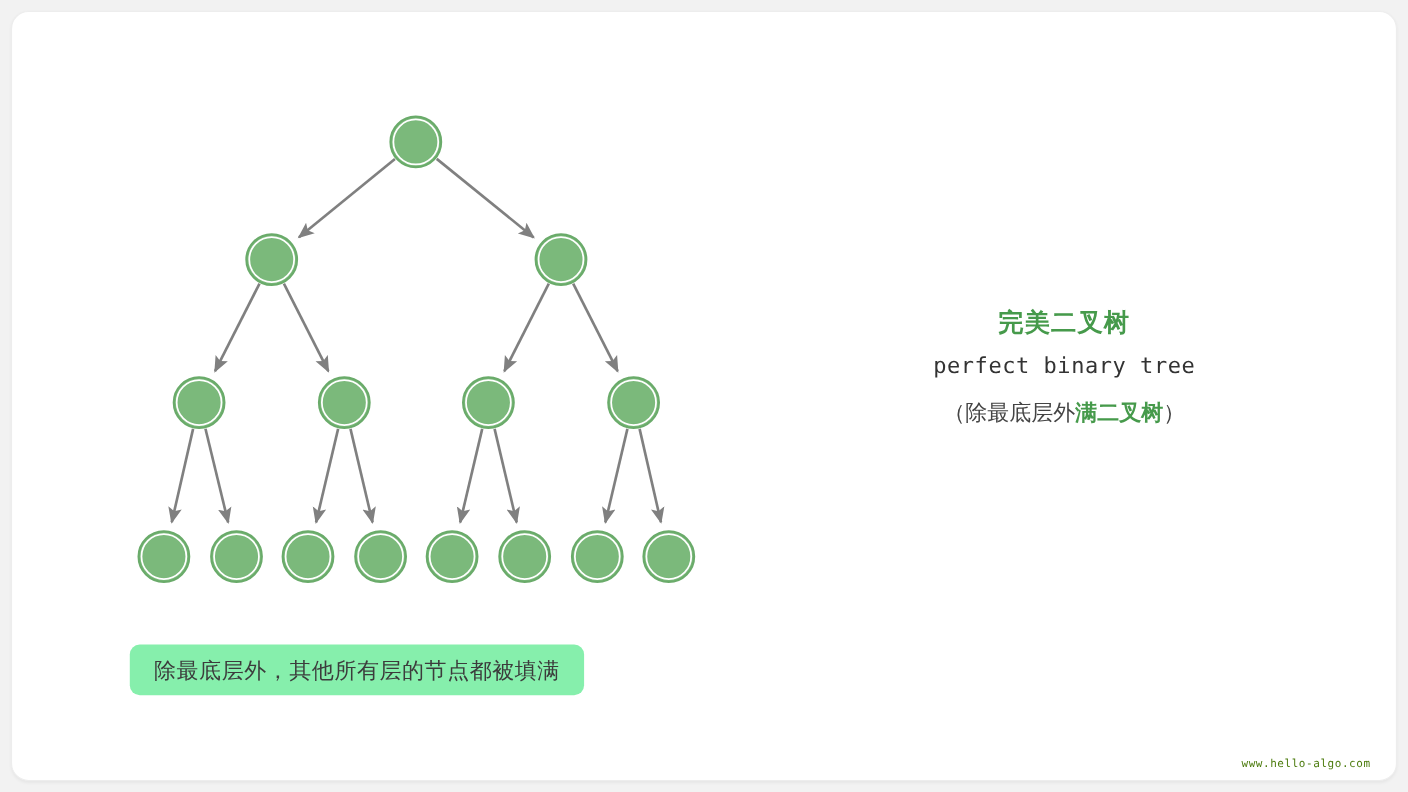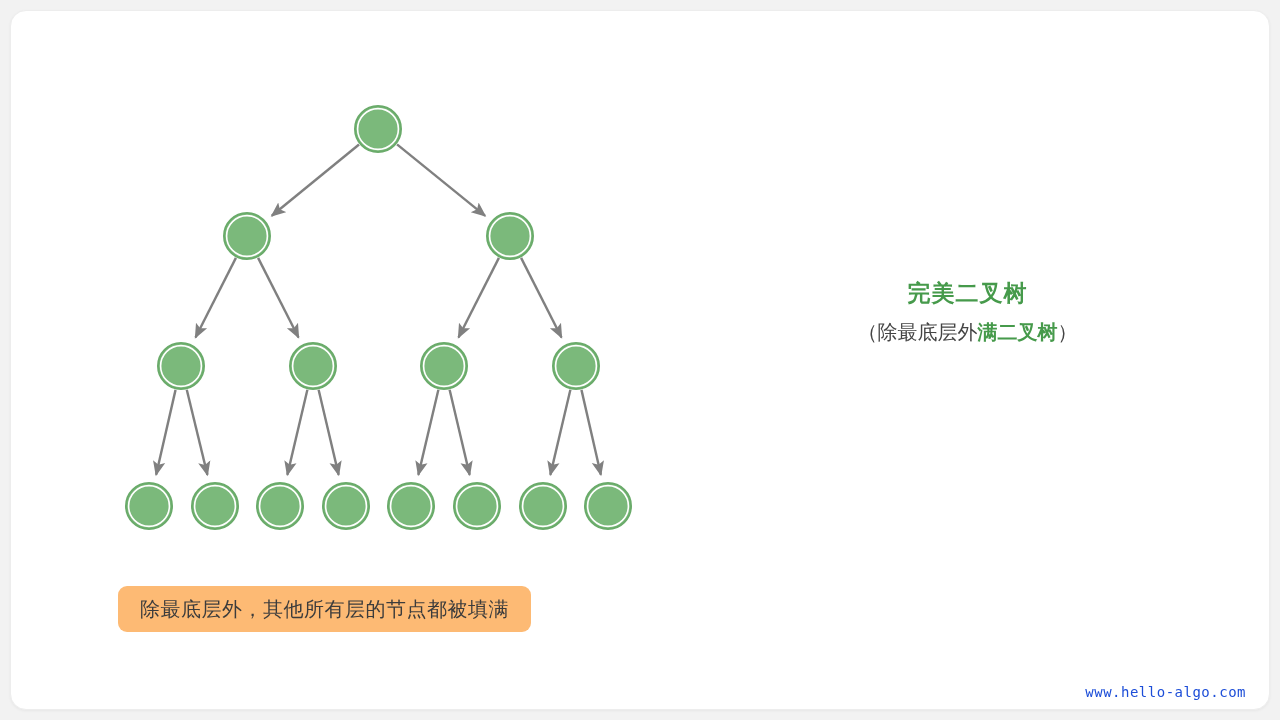--- a/index.html
+++ b/index.html
@@ -44,21 +44,21 @@
   
   #caption-badge {
     position: absolute;
     left: 118px;
     top: 586px;
     height: 46px;
     padding: 0 22px;
     display: flex;
     align-items: center;
     justify-content: center;
-    background: #fdba74;
+    background: #86efac;
     border-radius: 9px;
     color: #3c3c3c;
     font-size: 20px;
     font-weight: 400;
     letter-spacing: 0.5px;
     white-space: nowrap;
   }
   
   #legend {
     position: absolute;
@@ -92,23 +92,23 @@
   #legend-note .hl {
     color: #469a4b;
     font-weight: bold;
     margin-top: 44px;
   }
   
   #watermark {
     position: absolute;
     right: 34px;
     bottom: 20px;
-    color: #1d4ed8;
+    color: #4d7c0f;
     font-family: "DejaVu Sans Mono", "Liberation Mono", monospace;
-    font-size: 14px;
+    font-size: 10px;
     letter-spacing: 0.5px;
   }
 </style>
 </head>
 <body>
 
 <div id="stage">
   <div id="card"></div>
 
   <svg id="tree-svg" viewBox="0 0 760 580" xmlns="http://www.w3.org/2000/svg">
@@ -211,17 +211,18 @@
         </g>
       </g>
   </svg>
 
   <div id="caption-badge">
     <span>除最底层外，其他所有层的节点都被填满</span>
   </div>
 
   <div id="legend">
     <div id="legend-title">完美二叉树</div>
+    <div id="legend-subtitle">perfect binary tree</div>
     <div id="legend-note"><span>（除最底层外</span><span class="hl">满二叉树</span><span>）</span></div>
   </div>
 
   <div id="watermark">www.hello-algo.com</div>
 </div>
 
 </body></html>

